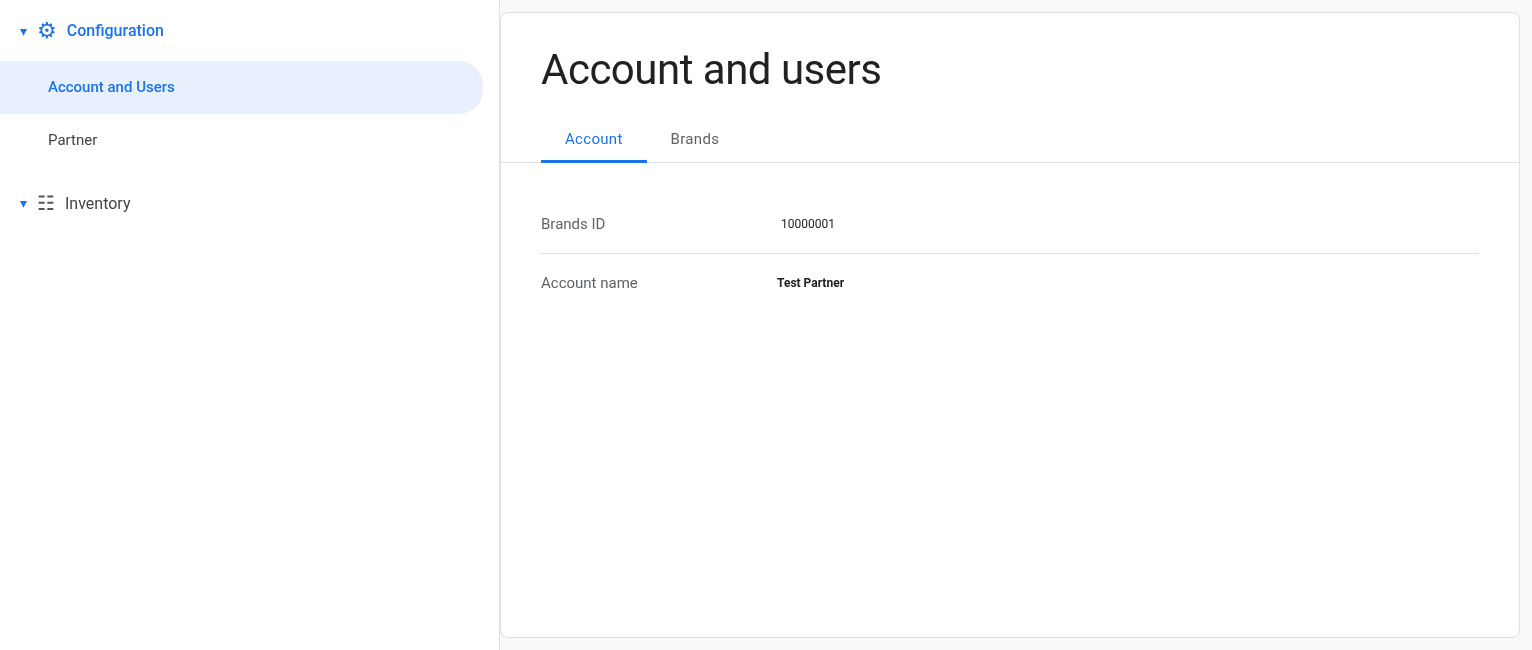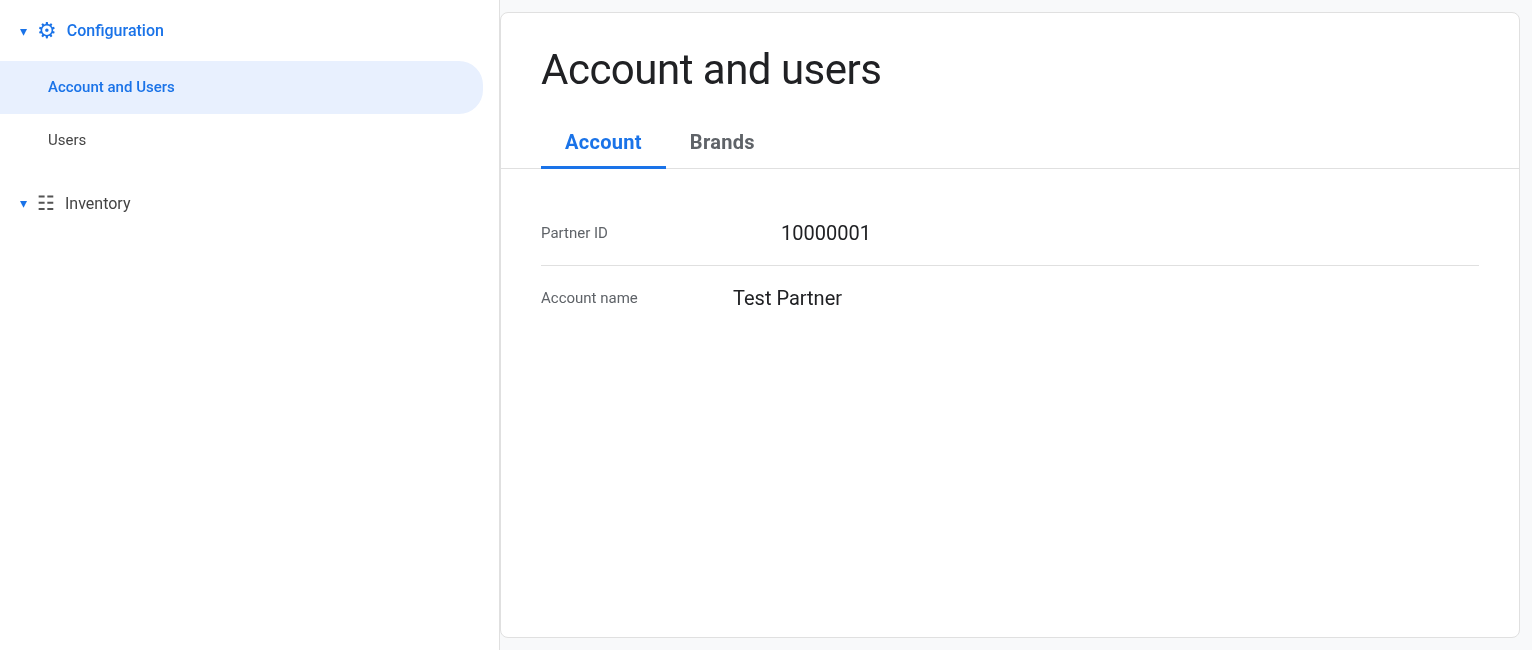--- a/index.html
+++ b/index.html
@@ -97,26 +97,26 @@
 
     
     .tabs {
       display: flex;
       border-bottom: 1px solid #e0e0e0;
       padding: 0 40px;
     }
 
     .tab {
       padding: 12px 24px;
-      font-size: 20px;
+      font-size: 15px;
       cursor: pointer;
       color: #5f6368;
       border-bottom: 3px solid transparent;
       margin-bottom: -1px;
-      font-weight: 700;
+      font-weight: 400;
       letter-spacing: 0.3px;
       white-space: nowrap;
     }
 
     .tab.active {
       color: #1a73e8;
       border-bottom: 3px solid #1a73e8;
     }
 
     
@@ -139,59 +139,60 @@
     }
 
     .info-label {
       font-size: 15px;
       color: #5f6368;
       min-width: 160px;
       flex-shrink: 0;
     }
 
     .info-value {
-      font-size: 20px;
+      font-size: 12px;
       color: #202124;
     }
 
     .info-value.bold {
-      font-weight: 400;
+      font-weight: 700;
+      margin-left: 44px;
     }
   </style>
 </head>
 <body>
 
 <div class="sidebar">
   <div class="sidebar-section-header">
     <span class="chevron-down-icon">▾</span>
     <span class="gear-icon">⚙</span>
     <span>Configuration</span>
   </div>
 
   <div class="sidebar-item active">Account and Users</div>
-  <div class="sidebar-item">Users</div>
+  <div class="sidebar-item">Partner</div>
 
   <div class="sidebar-inventory-header">
     <span class="chevron-down-icon">▾</span>
     <span class="inventory-icon">☷</span>
     <span>Inventory</span>
   </div>
 </div>
 
 <div class="main-content">
   <h1 class="page-title">Account and users</h1>
 
   <div class="tabs">
     <div class="tab active">Account</div>
     <div class="tab">Brands</div>
   </div>
 
   <div class="tab-content">
     <div class="info-row">
-      <span class="info-label">Partner ID</span>
+      <span class="info-label">Brands ID</span>
       <span class="info-value">10000001</span>
     </div>
     <div class="info-row">
       <span class="info-label">Account name</span>
       <span class="info-value bold">Test Partner</span>
     </div>
   </div>
 </div>
 
 </body></html>

